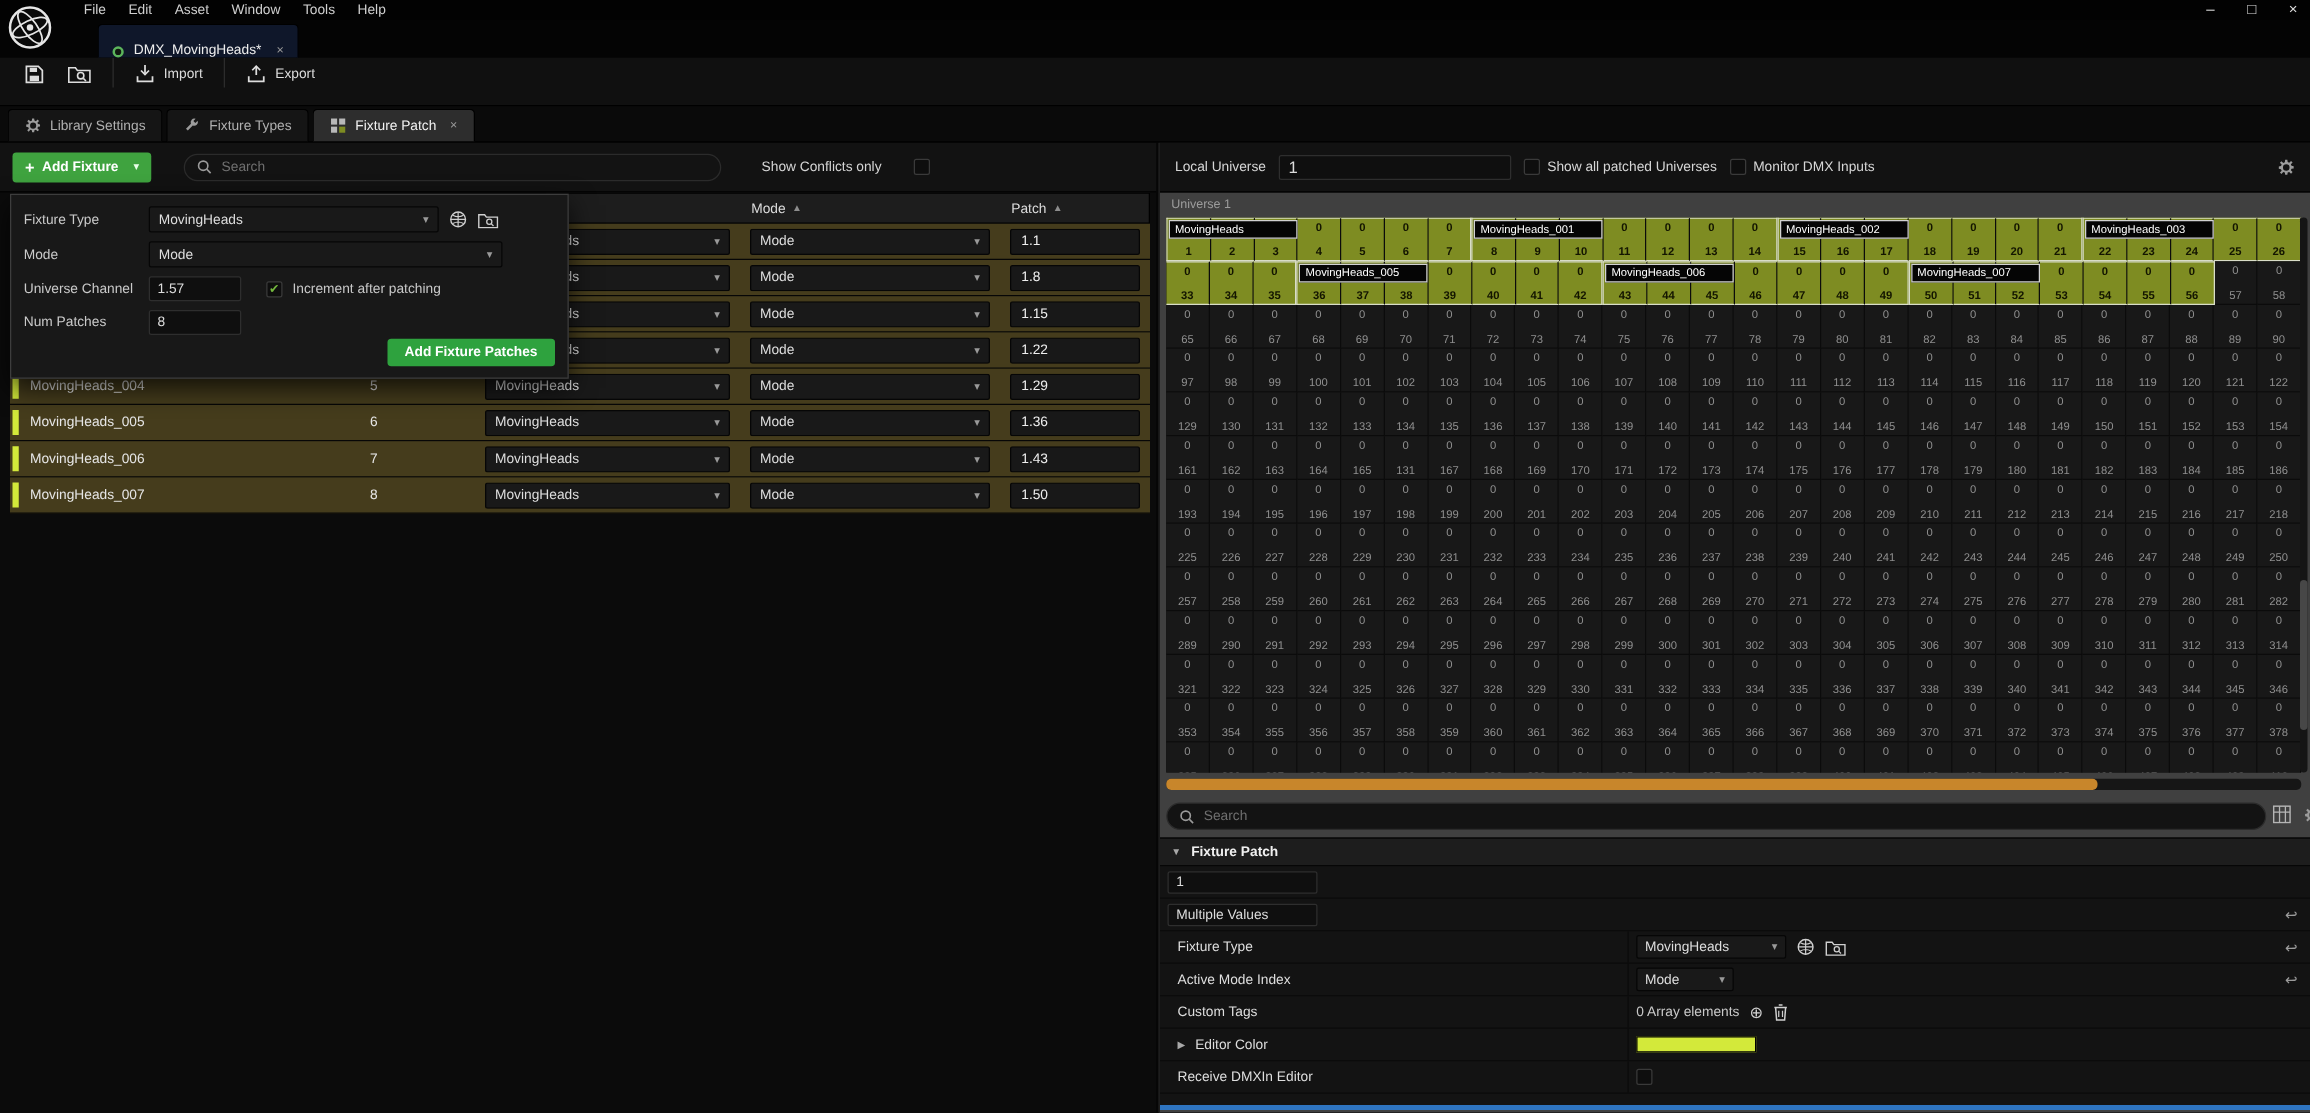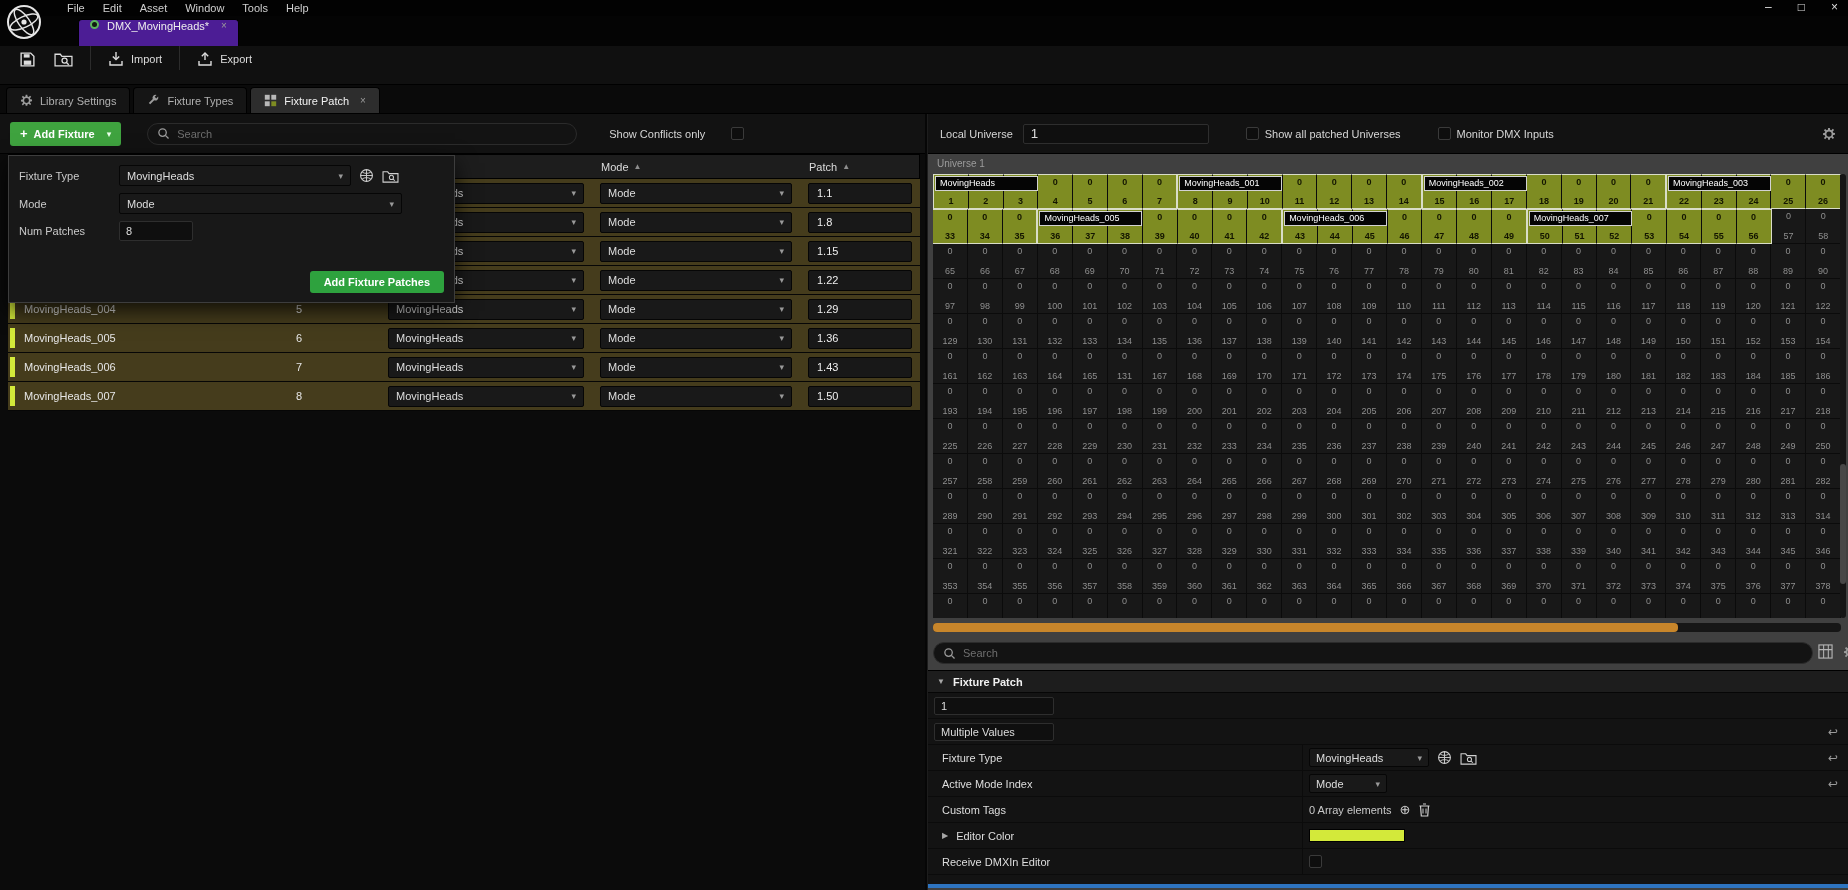--- a/index.html
+++ b/index.html
@@ -8,21 +8,21 @@
   svg{display:block}
 
   
   .menubar{position:absolute;left:0;top:0;width:100%;height:16px;background:#020202;display:flex;align-items:center;padding-left:58px;z-index:6}
   .menu-item{padding:1px 9px;color:#cfcfcf;cursor:default}
   .logo{position:absolute;left:4px;top:2px;width:40px;height:40px;z-index:7}
   .wincontrols{position:absolute;right:10px;top:0;display:flex;gap:26px;color:#ddd;font-size:12px;z-index:7}
   .wincontrols span{cursor:default}
 
   .doctabs{position:absolute;left:0;top:16px;width:100%;height:30px;background:#040404;display:flex;align-items:flex-end;padding-left:78px;z-index:5}
-  .doctab{height:27px;background:#4c1d95;border:1px solid #000;border-bottom:none;border-radius:4px 4px 0 0;display:flex;align-items:flex-start;gap:8px;padding:0 11px;color:#ededed}
+  .doctab{height:27px;background:#0f172a;border:1px solid #000;border-bottom:none;border-radius:4px 4px 0 0;display:flex;align-items:flex-end;gap:8px;padding:0 11px;color:#ededed}
   .doctab .dot{width:9px;height:9px;border-radius:50%;background:#101810;border:2px solid #5cb55c}
   .tabx{color:#9a9a9a;font-size:10px;margin-left:4px}
 
   .toolbar{position:absolute;left:0;top:46px;width:100%;height:39px;background:#101010;border-bottom:1px solid #000;display:flex;align-items:flex-start;padding:0 10px}
   .tbtn{display:flex;align-items:center;gap:7px;color:#ddd;padding:5px 9px;border-radius:3px}
   .tsep{width:1px;height:24px;background:#2c2c2c;margin:0 8px}
 
   .subtabs{position:absolute;left:0;top:85px;width:100%;height:29px;background:#0a0a0a;border-bottom:1px solid #000;display:flex;align-items:flex-end;padding-left:6px;gap:3px;z-index:4}
   .subtab{height:26px;display:flex;align-items:center;gap:7px;padding:0 13px;color:#b0b0b0;background:#151515;border:1px solid #000;border-bottom:none;border-radius:4px 4px 0 0}
   .subtab.active{background:#2d2d2d;color:#f2f2f2}
@@ -62,21 +62,21 @@
   .popup{position:absolute;left:8px;top:41px;width:447px;height:148px;background:#181818;border:1px solid #3d3d3d;box-shadow:0 8px 20px rgba(0,0,0,.75);z-index:10;padding:9px 10px}
   .prow{display:flex;align-items:center;margin-bottom:7px;gap:8px}
   .plabel{width:92px;color:#cacaca;flex:0 0 92px}
   .pinput{height:20px;background:#0f0f0f;border:1px solid #2e2e2e;border-radius:2px;color:#dcdcdc;padding:0 6px;font-size:11px;outline:none}
   .popup .addbtn{position:absolute;right:10px;bottom:9px;background:#2ea23e;color:#fff;font-weight:bold;height:22px;padding:0 14px;border-radius:3px;display:flex;align-items:center}
 
   
   .rp-topbar{position:absolute;left:0;top:0;width:100%;height:40px;background:#121212;border-bottom:1px solid #000;display:flex;align-items:center;padding:0 12px;gap:10px;color:#d6d6d6}
   .rp-topbar .gear{margin-left:auto}
   .luniv-input{width:186px;height:20px;background:#0f0f0f;border:1px solid #2e2e2e;border-radius:2px;color:#dcdcdc;padding:0 7px;outline:none}
-  .cklabel{display:flex;align-items:center;gap:6px;margin-left:27px}
+  .cklabel{display:flex;align-items:center;gap:6px;margin-left:0}
 
   .univ-title{position:absolute;left:9px;top:44px;font-size:10px;color:#9c9c9c}
 
   
   .gridwrap{position:absolute;left:5px;top:60px;width:908px;height:444px;overflow:hidden;background:#0c0c0c}
   .grow{display:flex;height:35px}
   .gcell{flex:1 0 0;position:relative;background:#181818;border-right:1px solid #0b0b0b;border-bottom:1px solid #0b0b0b;display:flex;flex-direction:column;justify-content:space-between;text-align:center}
   .gv{font-size:9px;color:#8f8f8f;padding-top:2px}
   .gn{font-size:9px;color:#8f8f8f;padding-bottom:2px}
   .gcell.patched{background:var(--patched);border-top:1px solid #d9ddc8;border-bottom:1px solid #d9ddc8}
@@ -425,20 +425,26 @@
         </svg>
     </div>
     <div class="prow">
       <span class="plabel">Mode</span>
       <div class="dd" style="width:283px">
         <span>Mode</span>
         <span class="chev">▾</span>
       </div>
     </div>
     <div class="prow">
+      <span class="plabel">Universe Channel</span>
+      <input class="pinput" style="width: 74px;" value="1.57">
+      <span class="cb" style="margin-left:12px">✔</span>
+      <span>Increment after patching</span>
+    </div>
+    <div class="prow">
       <span class="plabel">Num Patches</span>
       <input class="pinput" style="width: 74px;" value="8">
     </div>
     <div class="addbtn">Add Fixture Patches</div>
   </div>
 </div>
 
 <div class="right-panel">
 
   <div class="rp-topbar">

